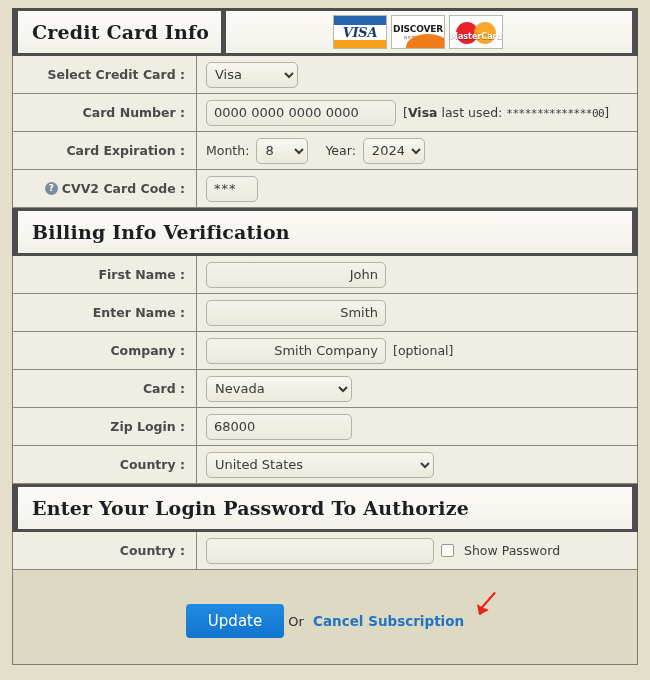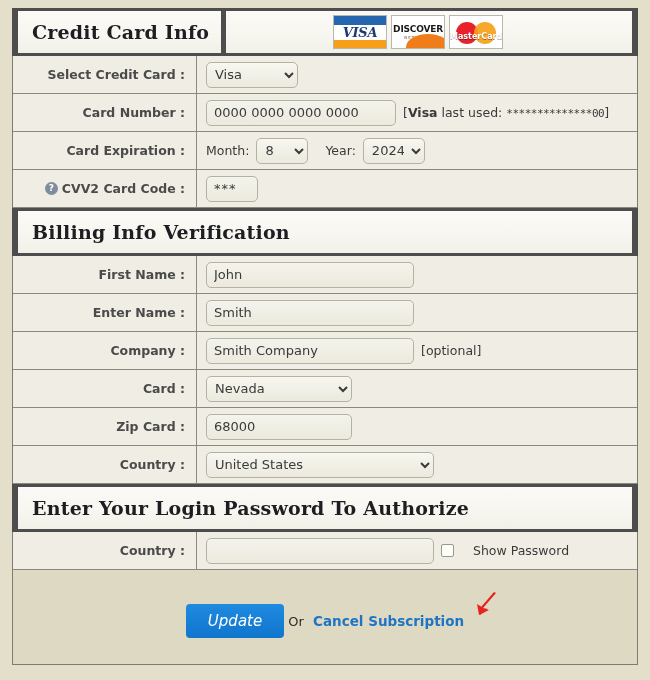--- a/index.html
+++ b/index.html
@@ -159,21 +159,21 @@
     color: #3a3a3a;
     background: linear-gradient(180deg, #f4f3ec 0%, #eceade 100%);
     border: 1px solid #b5b2a4;
     border-radius: 5px;
     padding: 4px 7px;
     box-sizing: border-box;
     height: 26px;
     outline: none;
   }
   .inp.cardnum { width: 190px; }
-  .inp.name { width: 208px; }
+  .inp.name { width: 180px; text-align: right; }
   .inp.zip { width: 146px; }
   .inp.cvv { width: 52px; letter-spacing: 1px; }
   .inp.pw { width: 228px; }
 
   select.sel {
     font-family: "DejaVu Sans", sans-serif;
     font-size: 13px;
     color: #3a3a3a;
     background: linear-gradient(180deg, #f7f6f0 0%, #eceade 100%);
     border: 1px solid #b5b2a4;
@@ -200,21 +200,21 @@
     background: #7f8c9b;
     color: #fff;
     font-size: 9px;
     font-weight: bold;
     display: inline-flex;
     align-items: center;
     justify-content: center;
     line-height: 1;
   }
 
-  .chk-wrap { display: flex; align-items: center; gap: 19px; }
+  .chk-wrap { display: flex; align-items: center; gap: 10px; }
   .chk {
     width: 13px; height: 13px;
     border: 1px solid #9a978b;
     background: #fdfdfa;
     border-radius: 2px;
     box-sizing: border-box;
   }
   .chk-label { font-size: 12.5px; color: #3a3a3a; }
 
   
@@ -231,21 +231,20 @@
   .update-btn {
     display: inline-block;
     background: linear-gradient(180deg, #1f8ae0 0%, #1175cd 100%);
     color: #fff;
     font-family: "DejaVu Sans", sans-serif;
     font-size: 15px;
     border: none;
     border-radius: 4px;
     padding: 8px 22px;
     cursor: pointer;
-    font-style: italic;
   }
   .or-line {
     margin-top: 21px;
     font-size: 13px;
     position: relative;
     display: inline-block;
   }
   .or-txt { font-weight: normal; color: #2b2b2b; }
   .cancel-link {
     color: #1f74c4;
@@ -367,21 +366,21 @@
     <div class="row">
       <div class="row-label">Card :</div>
       <div class="row-field">
         <select class="sel state">
           <option>Nevada</option>
         </select>
       </div>
     </div>
 
     <div class="row">
-      <div class="row-label">Zip Card :</div>
+      <div class="row-label">Zip Login :</div>
       <div class="row-field">
         <input class="inp zip" type="text" value="68000" style="">
       </div>
     </div>
 
     <div class="row">
       <div class="row-label">Country :</div>
       <div class="row-field">
         <select class="sel country">
           <option>United States</option>

